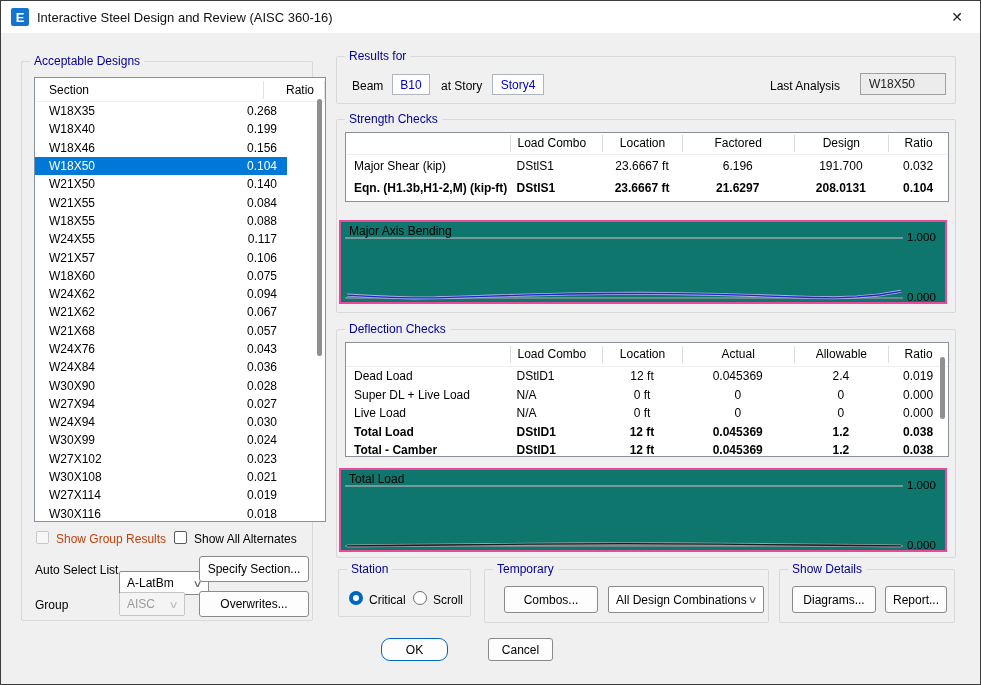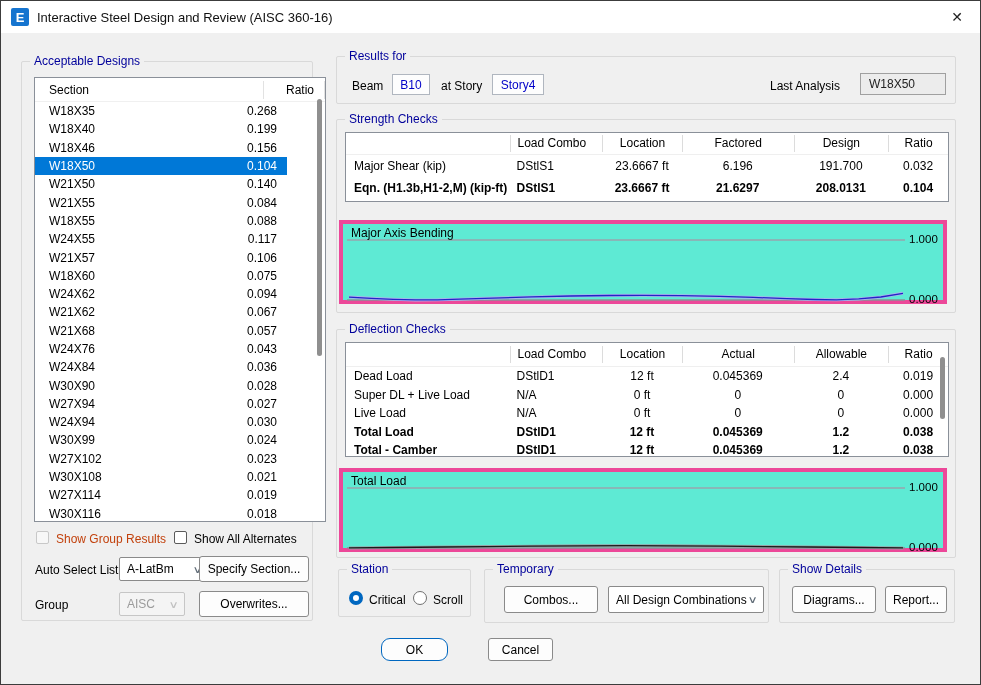--- a/index.html
+++ b/index.html
@@ -51,21 +51,21 @@
   .thead > span:first-child{border-left:none;}
   .c1{width:165px;padding-left:8px;text-align:left;white-space:nowrap;}
   .c2{width:92px;text-align:left;padding-left:6px;white-space:nowrap;}
   .c3{width:80px;text-align:center;white-space:nowrap;}
   .c4{width:112px;text-align:center;white-space:nowrap;}
   .c5{width:95px;text-align:center;white-space:nowrap;}
   .c6{width:60px;text-align:center;white-space:nowrap;}
   #strtable .trow{height:22px;}
   .bold{font-weight:bold;}
   
-  .chart{position:absolute;background:#5eead4;border:4px solid #ec4899;}
+  .chart{position:absolute;background:#0f766e;border:2px solid #ec4899;}
   .chart svg{position:absolute;left:0;top:0;}
   .ctitle{position:absolute;left:8px;top:2px;z-index:2;background:transparent;}
   .ytick{position:absolute;left:566px;width:40px;font-size:11.5px;z-index:2;}
   .ytop{top:9px;} .ybot{top:69px;}
 </style>
 </head>
 <body>
 
 <div id="win">
 
@@ -180,21 +180,21 @@
         </div>
       <div class="vscroll" style="right:3px;top:21px;height:257px;"></div>
     </div>
 
     <div class="chk disabled" style="left:14px;top:469px;"></div>
     <span class="lbl dim" style="left:34px;top:470px;">Show Group Results</span>
     <div class="chk" style="left:152px;top:469px;"></div>
     <span class="lbl" style="left:172px;top:470px;">Show All Alternates</span>
 
     <span class="lbl" style="left:13px;top:501px;">Auto Select List</span>
-    <div class="combo" style="left:97px;top:495px;width:90px;height:24px;">
+    <div class="combo" style="left:97px;top:509px;width:90px;height:24px;">
       <span>A-LatBm</span>
       <span class="chev">∨</span>
     </div>
     <div class="btn" style="left:177px;top:494px;width:110px;height:26px;">Specify Section...</div>
 
     <span class="lbl" style="left:13px;top:536px;">Group</span>
     <div class="combo disabled" style="left:97px;top:530px;width:66px;height:24px;">
       <span>AISC</span>
       <span class="chev">∨</span>
     </div>

